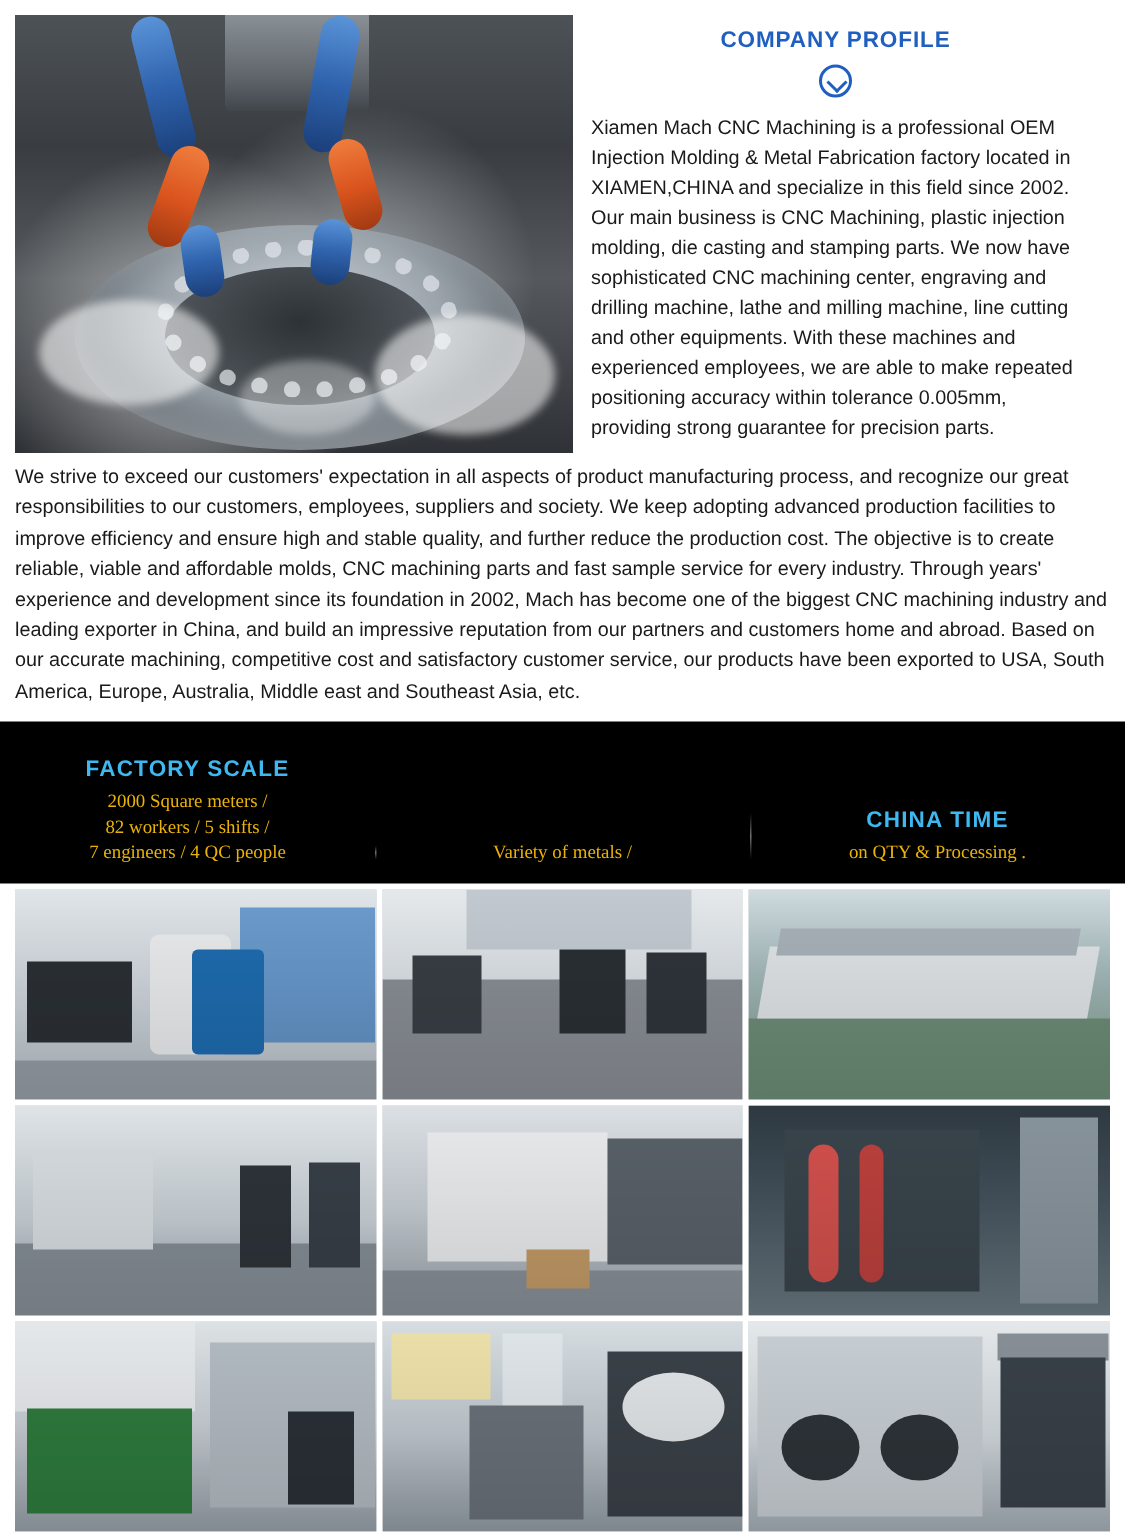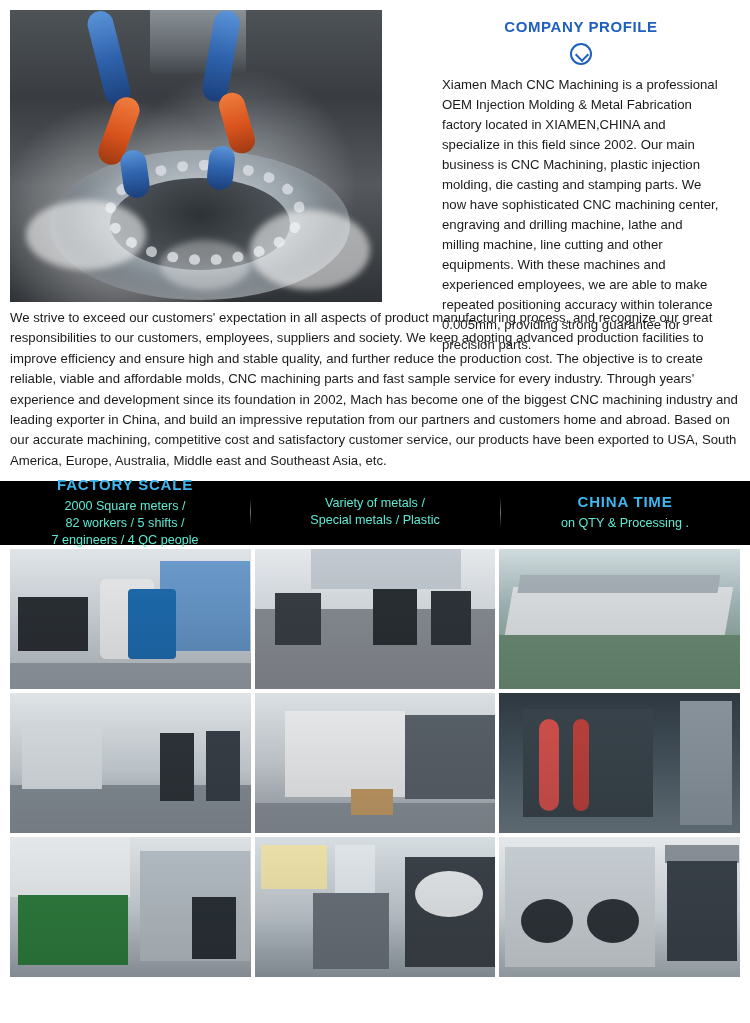--- a/index.html
+++ b/index.html
@@ -11,21 +11,20 @@
     color: #222;
   }
   .page { width: 750px; height: 1023px; position: relative; overflow: hidden; }
 
   
   .top {
     display: flex;
     width: 750px;
     height: 302px;
     padding: 10px 28px 0 10px;
-    gap: 48px;
   }
   .hero-img {
     width: 372px;
     height: 292px;
     position: relative;
     overflow: hidden;
     background: #2a2d31;
     flex: 0 0 372px;
   }
   
@@ -134,23 +133,23 @@
   .para {
     padding: 6px 10px 10px 10px;
     font-size: 13.2px;
     line-height: 20.4px;
     color: #1a1a1a;
   }
 
   
   .strip {
     background: #000;
-    height: 64px;
+    height: 108px;
     display: flex;
-    align-items: center;
+    align-items: flex-end;
     padding: 6px 0 8px 0;
   }
   .strip-col {
     flex: 1;
     text-align: center;
     color: #ffffff;
     padding: 4px 8px;
     position: relative;
   }
   .strip-col + .strip-col::before {
@@ -163,21 +162,22 @@
   .strip-head {
     color: #3fb7ef;
     font-weight: bold;
     font-size: 15px;
     letter-spacing: .8px;
     margin-bottom: 5px;
   }
   .strip-body {
     font-size: 12.6px;
     line-height: 17px;
-    color: #5eead4;
+    color: #eab308;
+    font-family: Liberation Serif, serif;
   }
 
   
   .grid {
     display: grid;
     grid-template-columns: repeat(3, 1fr);
     gap: 4px;
     padding: 4px 10px 10px 10px;
   }
   .cell {
@@ -288,21 +288,20 @@
       <div class="strip-head">FACTORY SCALE</div>
       <div class="strip-body">
         <div>2000 Square meters /</div>
         <div>82 workers / 5 shifts /</div>
         <div>7 engineers / 4 QC people</div>
       </div>
     </div>
     <div class="strip-col">
       <div class="strip-body">
         <div>Variety of metals /</div>
-        <div>Special metals / Plastic</div>
       </div>
     </div>
     <div class="strip-col">
       <div class="strip-head">CHINA TIME</div>
       <div class="strip-body">
         <div>on QTY &amp; Processing .</div>
       </div>
     </div>
   </div>
 

